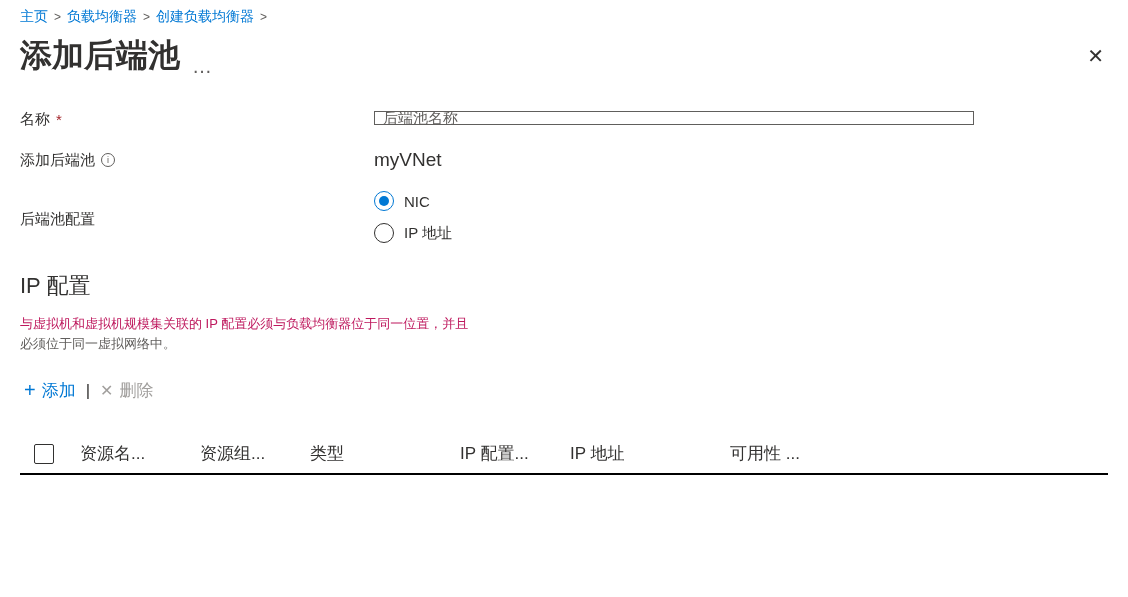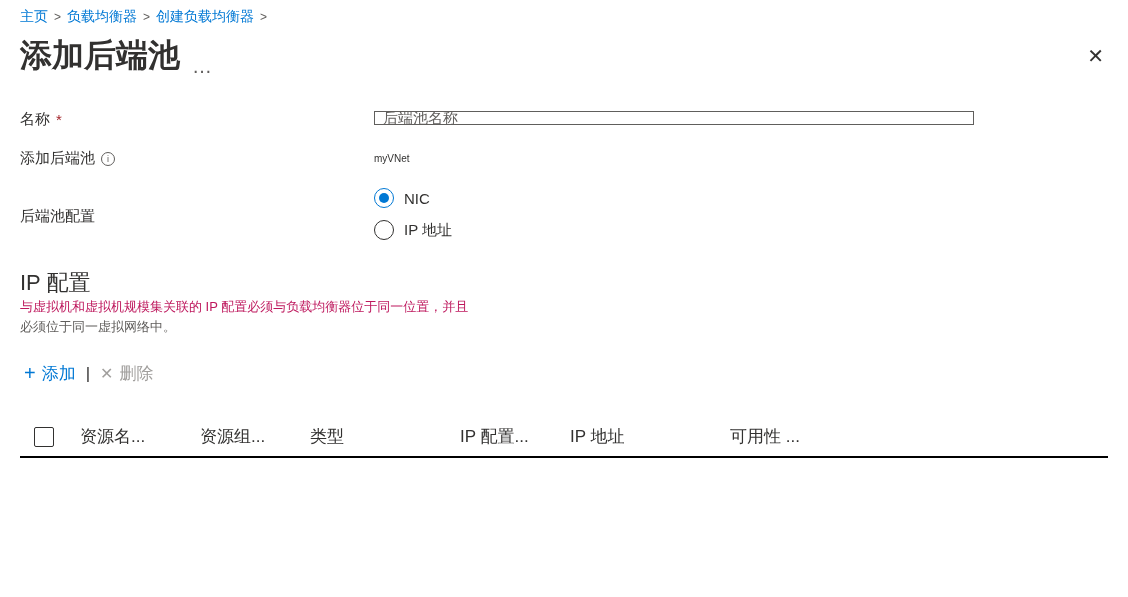--- a/index.html
+++ b/index.html
@@ -98,21 +98,21 @@
     .form-input {
       width: 600px;
       height: 14px;
       border: 1px solid #605e5c;
       padding: 4px 8px;
       font-size: 15px;
       font-family: inherit;
     }
     .form-input::placeholder { color: #605e5c; }
     .form-value {
-      font-size: 10px;
+      font-size: 19px;
       color: #323130;
       padding-top: 4px;
     }
     
     
     .radio-group {
       display: flex;
       flex-direction: column;
       gap: 12px;
     }
@@ -141,21 +141,21 @@
       border-radius: 50%;
     }
     .radio-label { font-size: 15px; }
     
     
     .section-heading {
       font-size: 22px;
       font-weight: 400;
       color: #323130;
       margin-top: 28px;
-      margin-bottom: 0;
+      margin-bottom: 14px;
     }
     .section-desc {
       font-size: 13px;
       color: #be185d;
       margin-bottom: 2px;
       line-height: 1.4;
     }
     .section-desc-sub {
       font-size: 13px;
       color: #605e5c;

